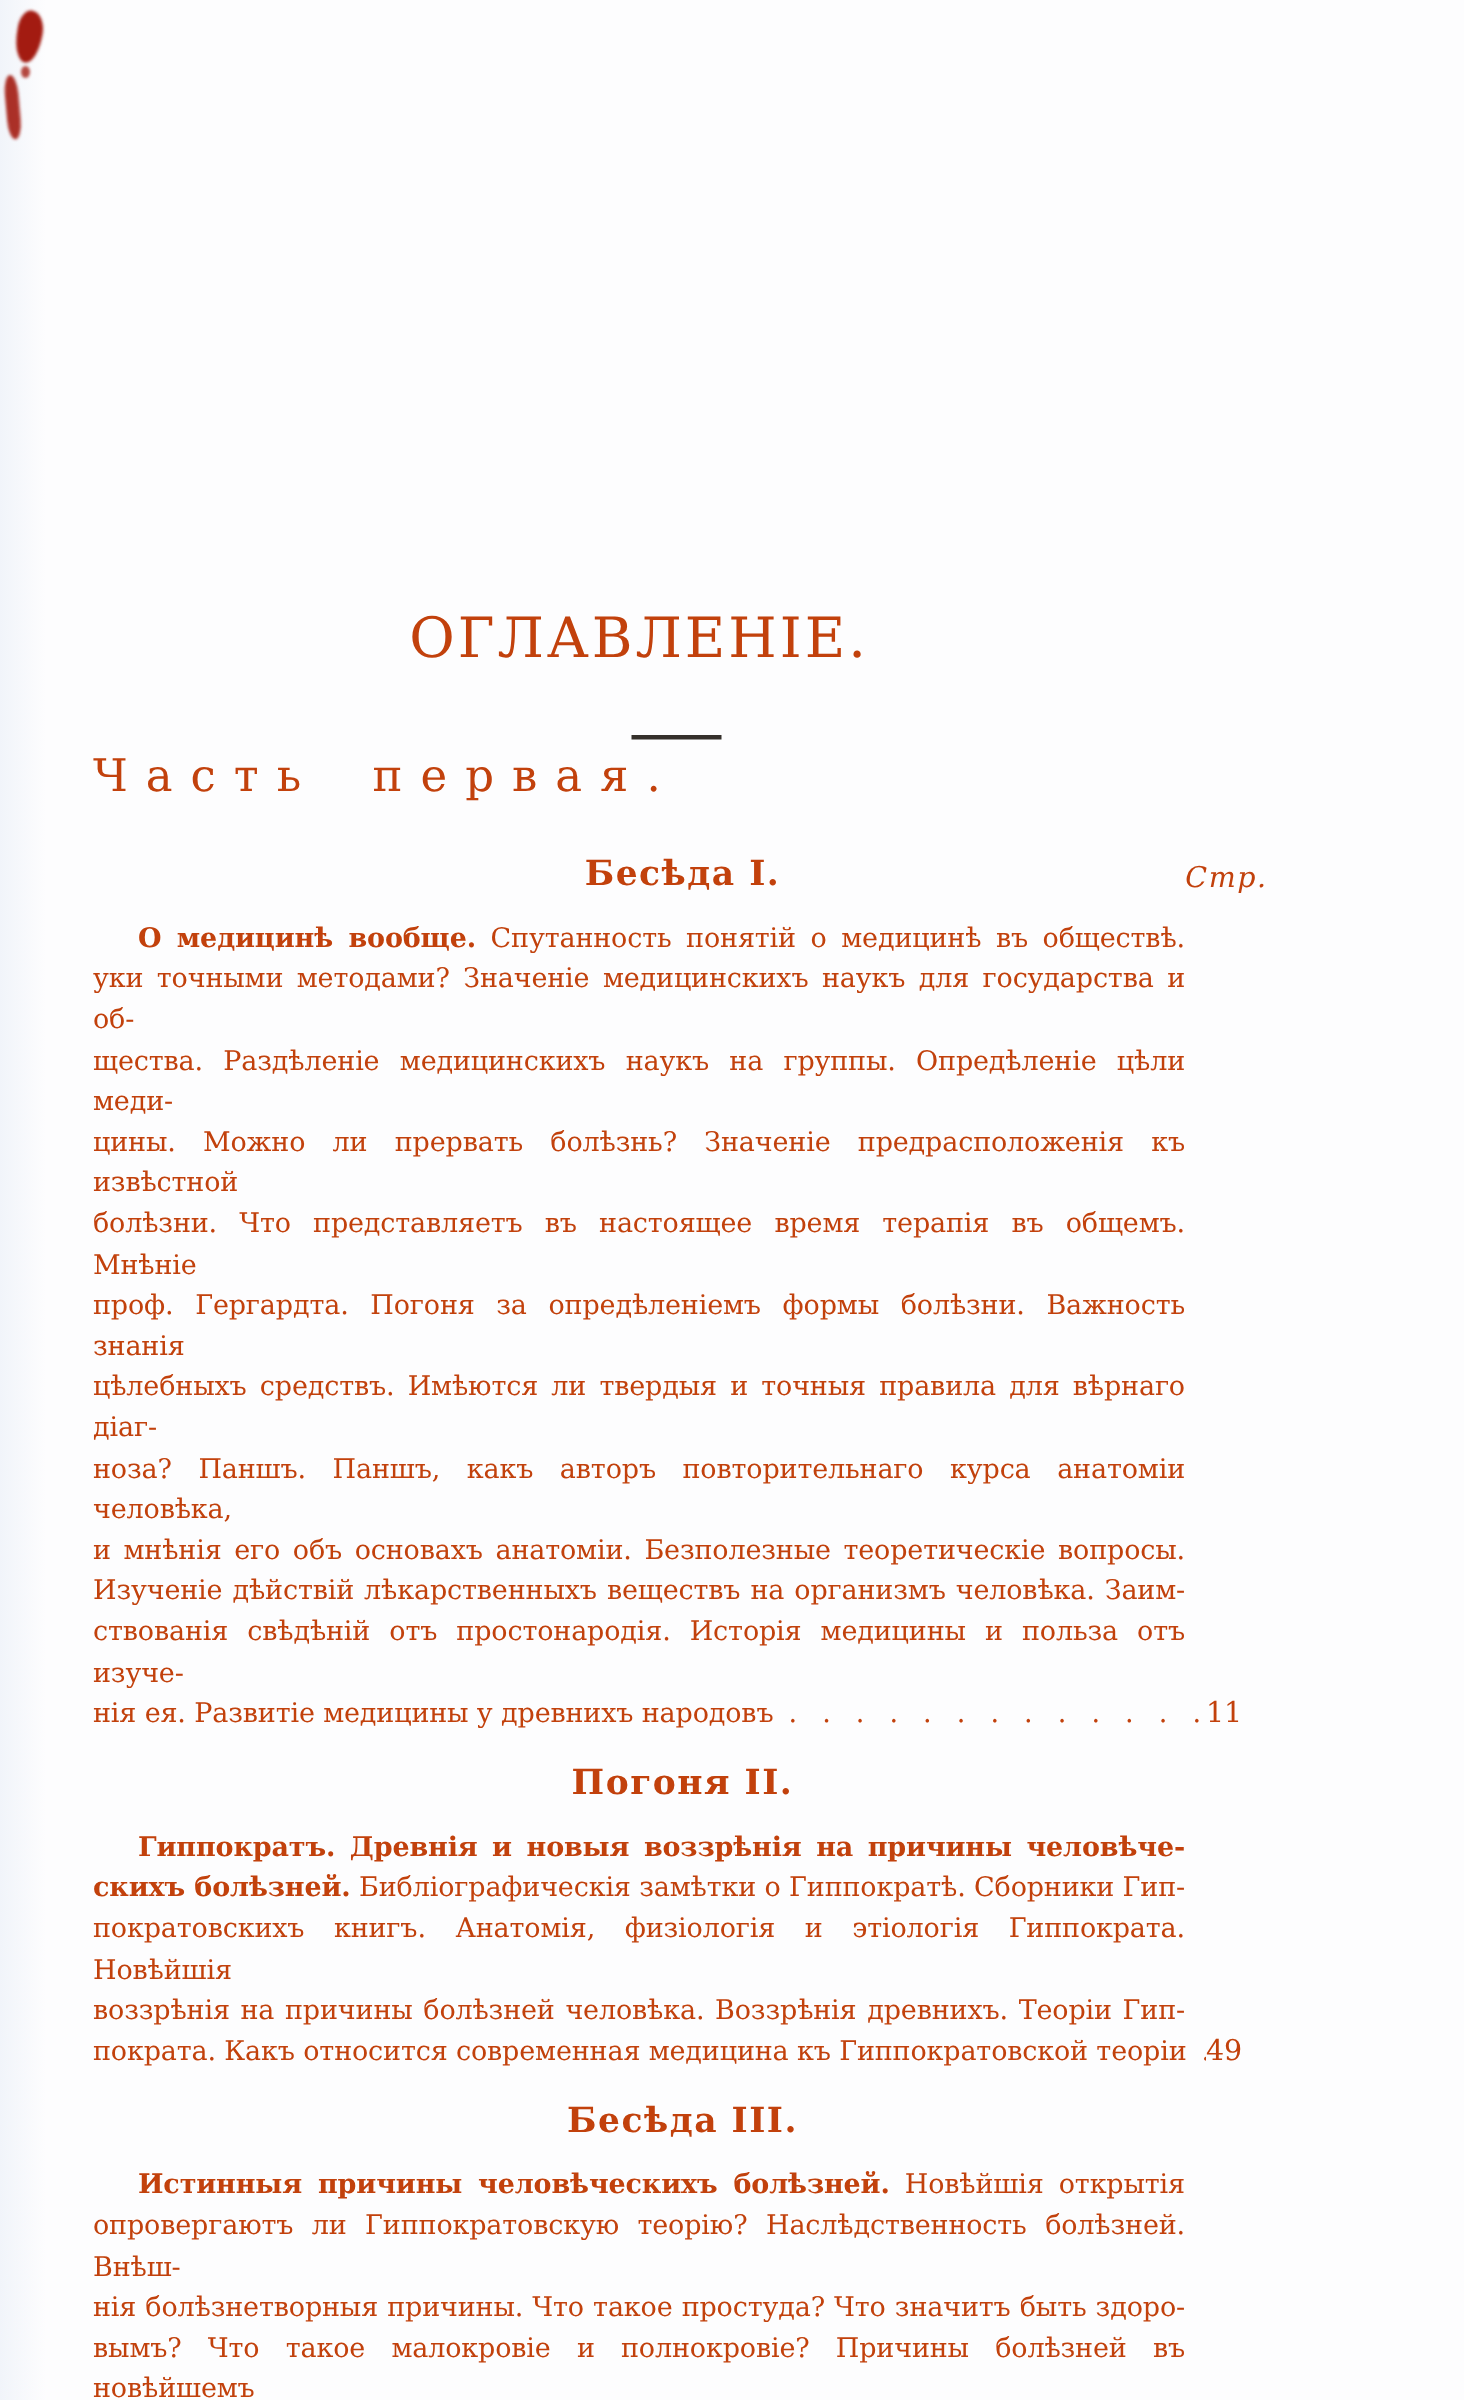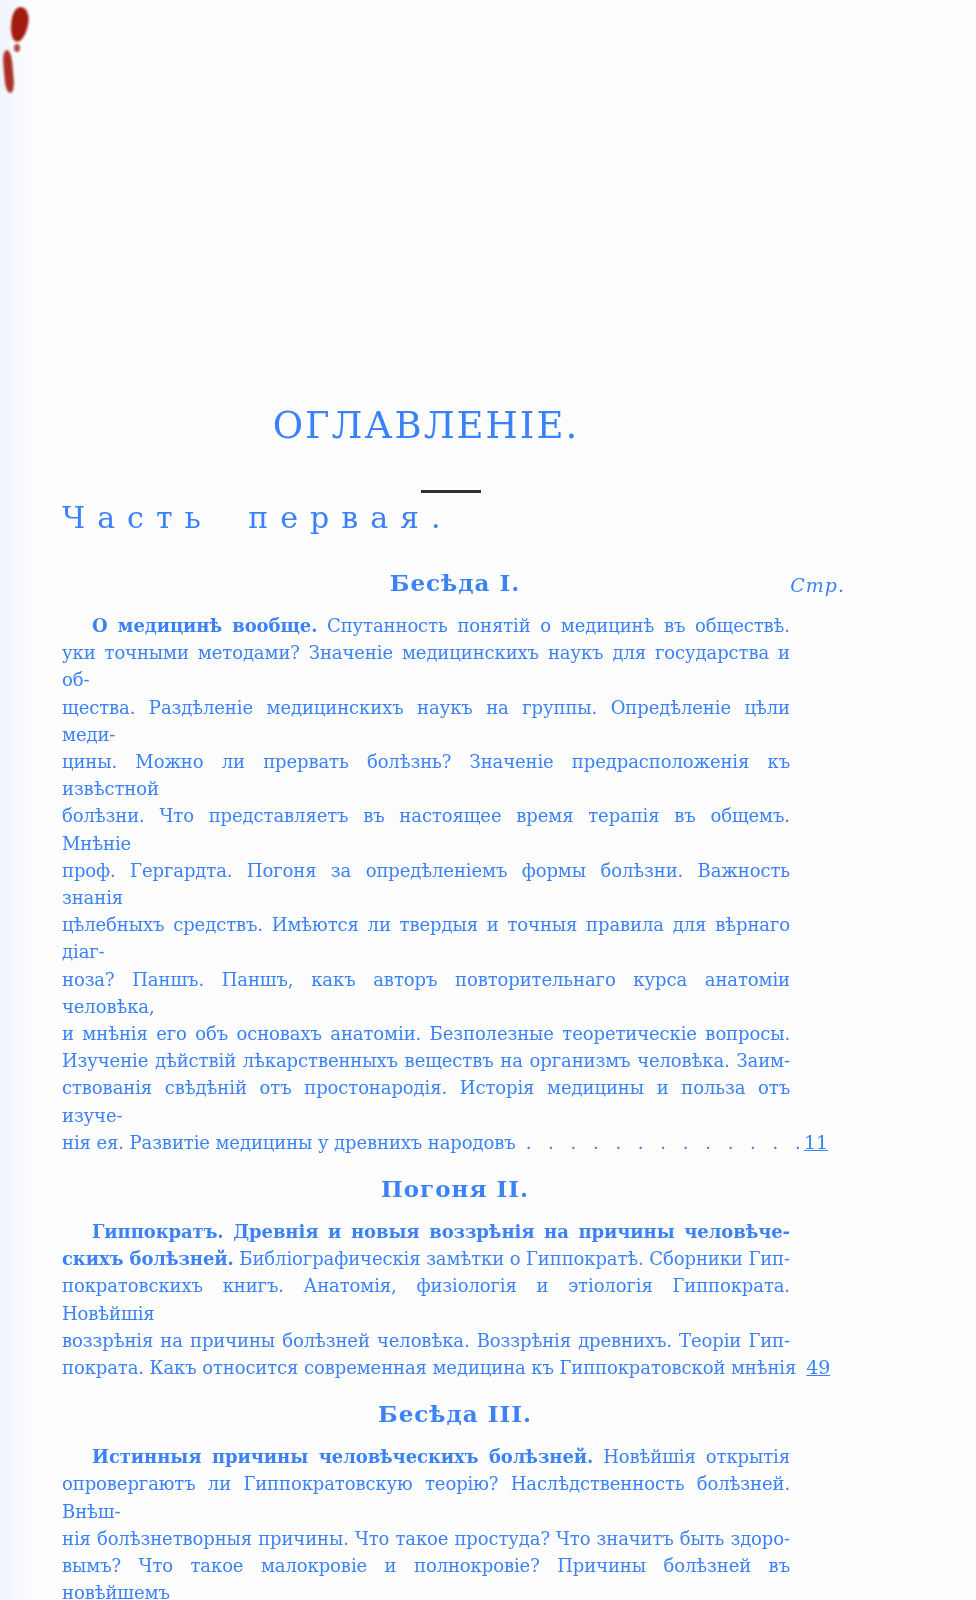--- a/index.html
+++ b/index.html
@@ -54,27 +54,27 @@
   .line.indent{text-indent:30px;}
   .line.final{
     display:flex;width:786px;align-items:center;
     text-align:left;text-align-last:left;
   }
   .final .txt{white-space:nowrap;flex:none;}
   .final .dots{
     flex:1;overflow:hidden;white-space:nowrap;
     padding-left:10px;word-spacing:9px;letter-spacing:1px;
   }
-  .final .num{flex:none;min-width:44px;text-align:right;font-size:19px;text-decoration:underline;}
+  .final .num{flex:none;min-width:44px;text-align:right;font-size:19px;}
   .b{font-weight:700;}
 </style>
 </head>
 <body>
 
-<div class="page" style="color: #3b82f6; background: rgb(253, 253, 254);">
+<div class="page" style="color: #c2410c; background: rgb(253, 253, 254);">
   <div class="page-edge"></div>
   <div class="artifact a1" style="background: rgb(163, 27, 17);"></div>
   <div class="artifact a2" style="background: rgb(163, 27, 17);"></div>
   <div class="artifact a3" style="background: rgb(163, 27, 17);"></div>
 
   <div class="doc-title">ОГЛАВЛЕНІЕ.</div>
   <div class="title-rule"></div>
   <div class="part-heading">Часть первая.</div>
   <div class="page-col-label">Стр.</div>
 
@@ -101,21 +101,21 @@
         </div>
       </section>
       <section class="section">
         <h2 class="sec-heading">Погоня II.</h2>
         <div class="para">
           <div class="line indent"><span class="txt"><span class="b">Гиппократъ. Древнія и новыя воззрѣнія на причины человѣче-</span></span></div>
           <div class="line"><span class="txt"><span class="b">скихъ болѣзней.</span><span> Библіографическія замѣтки о Гиппократѣ. Сборники Гип-</span></span></div>
           <div class="line"><span class="txt"><span>пократовскихъ книгъ. Анатомія, физіологія и этіологія Гиппократа. Новѣйшія</span></span></div>
           <div class="line"><span class="txt"><span>воззрѣнія на причины болѣзней человѣка. Воззрѣнія древнихъ. Теоріи Гип-</span></span></div>
           <div class="line final">
-            <span class="txt"><span>пократа. Какъ относится современная медицина къ Гиппократовской мнѣнія</span></span>
+            <span class="txt"><span>пократа. Какъ относится современная медицина къ Гиппократовской теоріи</span></span>
             <span class="dots">.</span>
             <span class="num">49</span>
           </div>
         </div>
       </section>
       <section class="section">
         <h2 class="sec-heading">Бесѣда III.</h2>
         <div class="para">
           <div class="line indent"><span class="txt"><span class="b">Истинныя причины человѣческихъ болѣзней.</span><span> Новѣйшія открытія</span></span></div>
           <div class="line"><span class="txt"><span>опровергаютъ ли Гиппократовскую теорію? Наслѣдственность болѣзней. Внѣш-</span></span></div>

